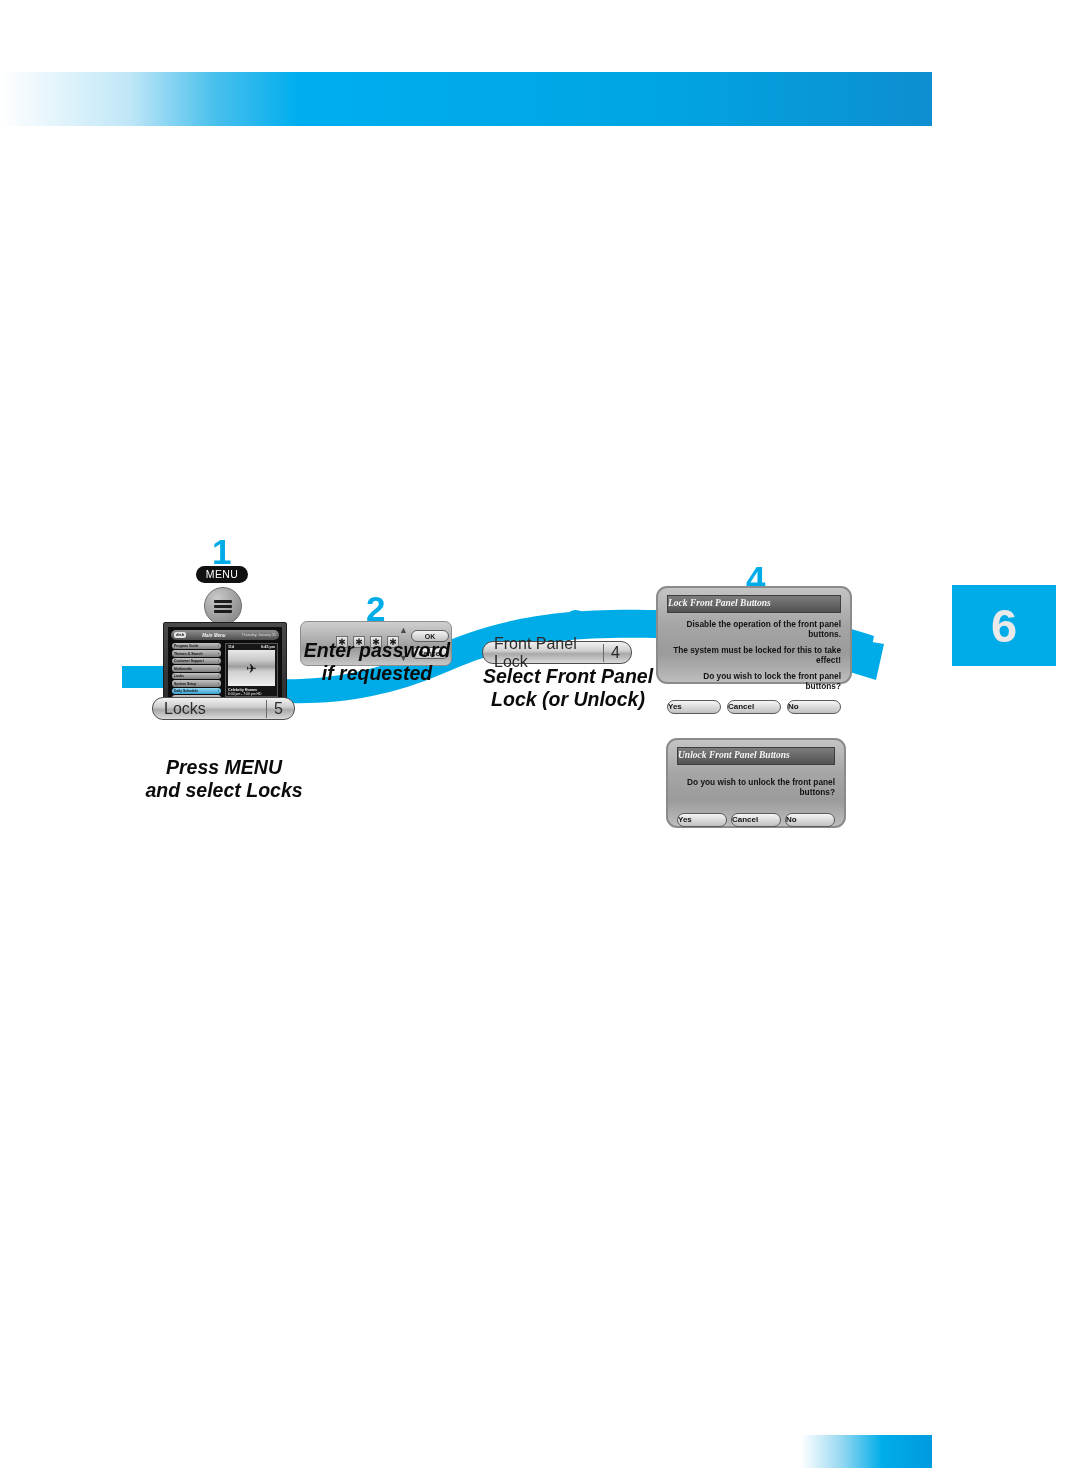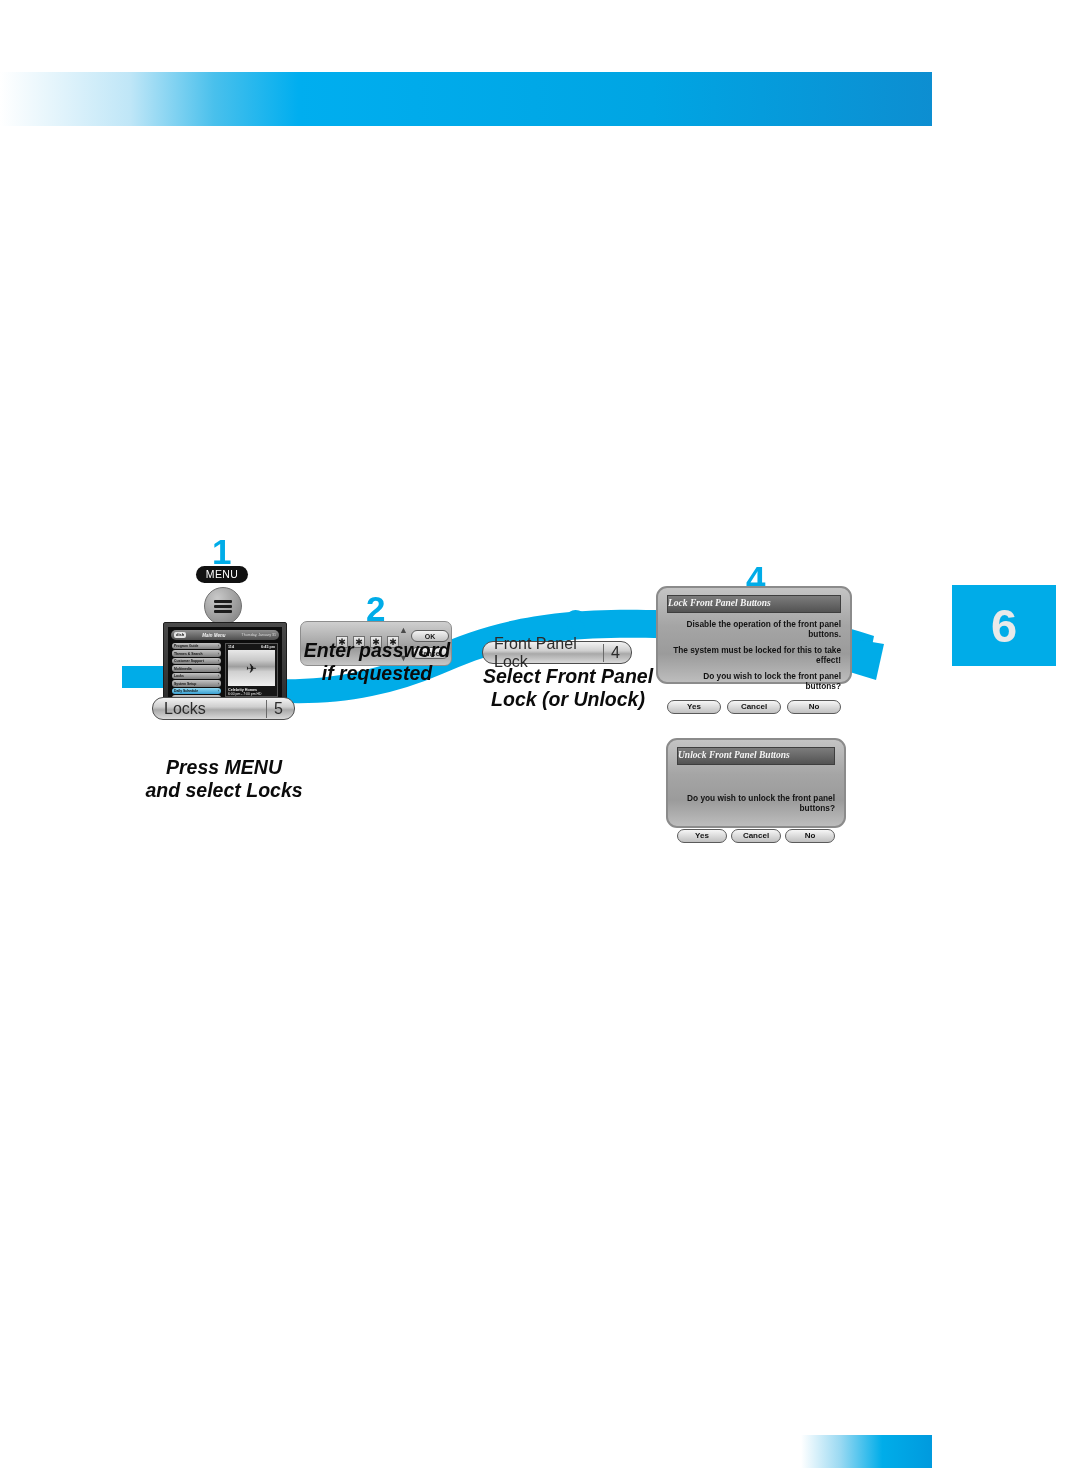--- a/index.html
+++ b/index.html
@@ -142,25 +142,25 @@
     text-align:left;line-height:15px;font-family:Liberation Serif, serif;
   }
   .dialog .dlg-line{
     color:#131313;font-size:8.3px;font-weight:bold;text-align:right;margin-top:6px;
   }
   .dialog .dlg-buttons{display:flex;justify-content:space-between;margin-top:9px;}
   .dialog .dlg-btn{
     width:54px;height:14px;box-sizing:border-box;border-radius:7px;
     background:linear-gradient(to bottom,#f6f6f6,#c0c0c0);
     border:1px solid #5a5a5a;color:#121212;font-size:8px;font-weight:bold;
-    text-align:center;line-height:12px;
+    line-height:12px;
   }
   #dialog-lock{left:656px;top:586px;width:196px;height:98px;}
   #dialog-unlock{left:666px;top:738px;width:180px;height:90px;}
-  #dialog-unlock .dlg-line{margin-top:28px;}
+  #dialog-unlock .dlg-line{margin-top:12px;}
   #dialog-unlock .dlg-buttons{margin-top:16px;}
   #dialog-unlock .dlg-btn{width:50px;}
 </style>
 </head>
 <body>
 
 <div class="page">
 
   <div id="header-bar"></div>
   <div id="footer-bar"></div>

